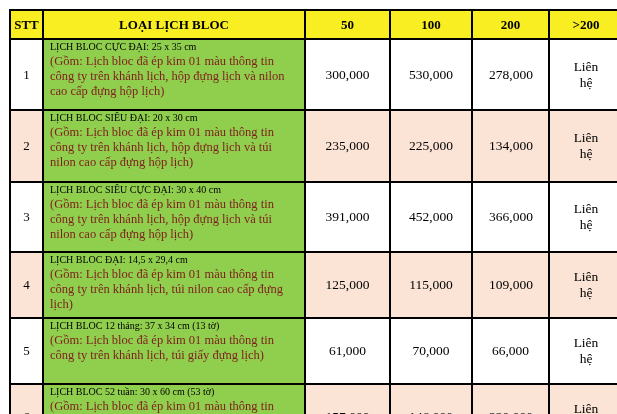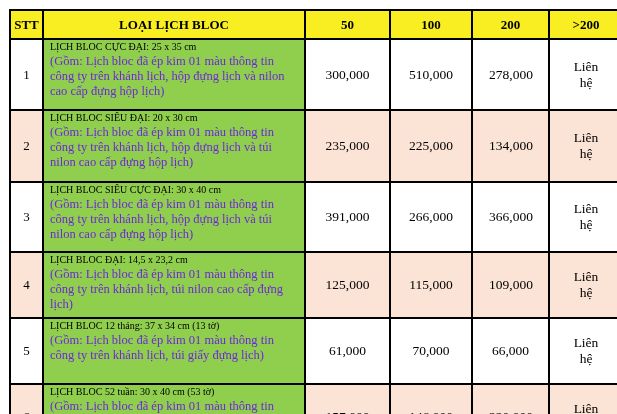--- a/index.html
+++ b/index.html
@@ -60,21 +60,21 @@
     padding: 1px 4px 2px 6px;
   }
   .product-title {
     font-weight: normal;
     font-size: 10px;
     color: #000000;
     line-height: 1.25;
   }
   .product-desc {
     font-size: 12.5px;
-    color: #6d28d9;
+    color: #7f1d1d;
     line-height: 1.22;
   }
 </style>
 </head>
 <body>
 
 <table class="price-table">
   <colgroup>
     <col style="width:33px">
     <col style="width:262px">
@@ -94,21 +94,21 @@
     </tr>
   </thead>
   <tbody>
     <tr style="height:71px">
       <td class="stt-cell">1</td>
       <td class="product-cell">
         <div class="product-title">LỊCH BLOC CỰC ĐẠI: 25 x 35 cm</div>
         <div class="product-desc">(Gồm: Lịch bloc đã ép kim 01 màu thông tin công ty trên khánh lịch, hộp đựng lịch và nilon cao cấp đựng hộp lịch)</div>
       </td>
       <td class="price-cell">300,000</td>
-      <td class="price-cell">510,000</td>
+      <td class="price-cell">530,000</td>
       <td class="price-cell">278,000</td>
       <td class="price-cell">Liên hệ</td>
     </tr>
     <tr class="row-alt" style="height:72px">
       <td class="stt-cell">2</td>
       <td class="product-cell">
         <div class="product-title">LỊCH BLOC SIÊU ĐẠI: 20 x 30 cm</div>
         <div class="product-desc">(Gồm: Lịch bloc đã ép kim 01 màu thông tin công ty trên khánh lịch, hộp đựng lịch và túi nilon cao cấp đựng hộp lịch)</div>
       </td>
       <td class="price-cell">235,000</td>
@@ -116,28 +116,28 @@
       <td class="price-cell">134,000</td>
       <td class="price-cell">Liên hệ</td>
     </tr>
     <tr style="height:70px">
       <td class="stt-cell">3</td>
       <td class="product-cell">
         <div class="product-title">LỊCH BLOC SIÊU CỰC ĐẠI: 30 x 40 cm</div>
         <div class="product-desc">(Gồm: Lịch bloc đã ép kim 01 màu thông tin công ty trên khánh lịch, hộp đựng lịch và túi nilon cao cấp đựng hộp lịch)</div>
       </td>
       <td class="price-cell">391,000</td>
-      <td class="price-cell">266,000</td>
+      <td class="price-cell">452,000</td>
       <td class="price-cell">366,000</td>
       <td class="price-cell">Liên hệ</td>
     </tr>
     <tr class="row-alt" style="height:48px">
       <td class="stt-cell">4</td>
       <td class="product-cell">
-        <div class="product-title">LỊCH BLOC ĐẠI: 14,5 x 23,2 cm</div>
+        <div class="product-title">LỊCH BLOC ĐẠI: 14,5 x 29,4 cm</div>
         <div class="product-desc">(Gồm: Lịch bloc đã ép kim 01 màu thông tin công ty trên khánh lịch, túi nilon cao cấp đựng lịch)</div>
       </td>
       <td class="price-cell">125,000</td>
       <td class="price-cell">115,000</td>
       <td class="price-cell">109,000</td>
       <td class="price-cell">Liên hệ</td>
     </tr>
     <tr style="height:44px">
       <td class="stt-cell">5</td>
       <td class="product-cell">
@@ -145,21 +145,21 @@
         <div class="product-desc">(Gồm: Lịch bloc đã ép kim 01 màu thông tin công ty trên khánh lịch, túi giấy đựng lịch)</div>
       </td>
       <td class="price-cell">61,000</td>
       <td class="price-cell">70,000</td>
       <td class="price-cell">66,000</td>
       <td class="price-cell">Liên hệ</td>
     </tr>
     <tr class="row-alt" style="height:52px">
       <td class="stt-cell">6</td>
       <td class="product-cell">
-        <div class="product-title">LỊCH BLOC 52 tuần: 30 x 40 cm (53 tờ)</div>
+        <div class="product-title">LỊCH BLOC 52 tuần: 30 x 60 cm (53 tờ)</div>
         <div class="product-desc">(Gồm: Lịch bloc đã ép kim 01 màu thông tin công ty trên khánh lịch, túi giấy đựng lịch)</div>
       </td>
       <td class="price-cell">157,000</td>
       <td class="price-cell">146,000</td>
       <td class="price-cell">220,000</td>
       <td class="price-cell">Liên hệ</td>
     </tr>
   </tbody>
 </table>
 

